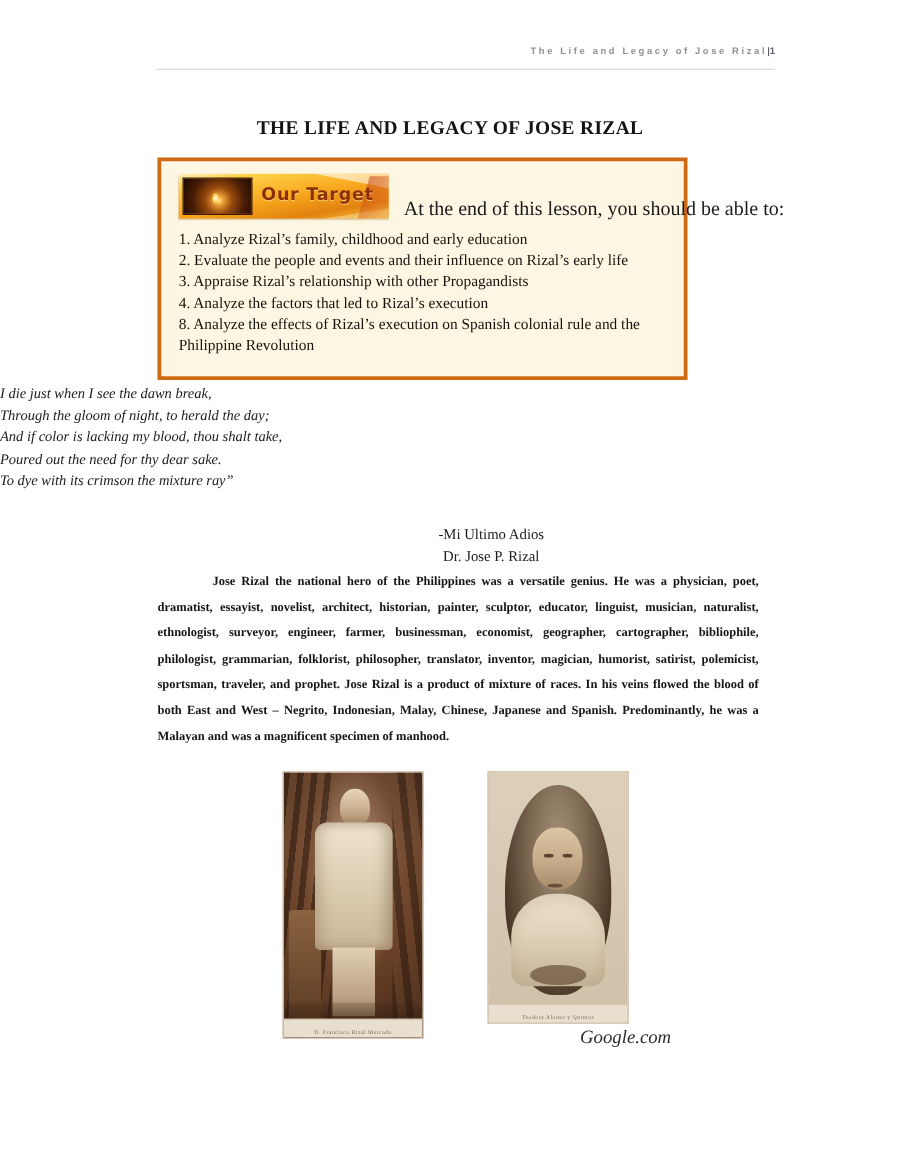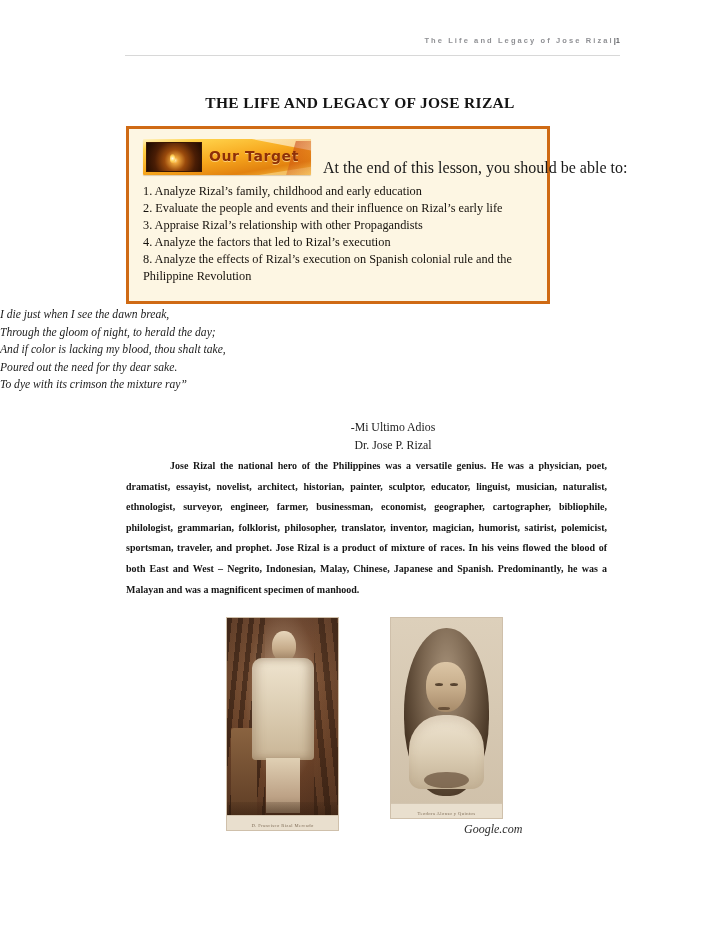--- a/index.html
+++ b/index.html
@@ -377,21 +377,21 @@
     height: 14px;
     background: #e9dfce;
     border-top: 1px solid #d3c5b0;
   }
 
   .photo-source {
     position: absolute;
     left: 464px;
     top: 822px;
     font-style: italic;
-    font-size: 12px;
+    font-size: 15px;
     color: #2b2b2b;
   }
 </style>
 </head>
 <body>
 
 <div class="page">
 
   <div class="doc-header">
     <div class="doc-header-text">

